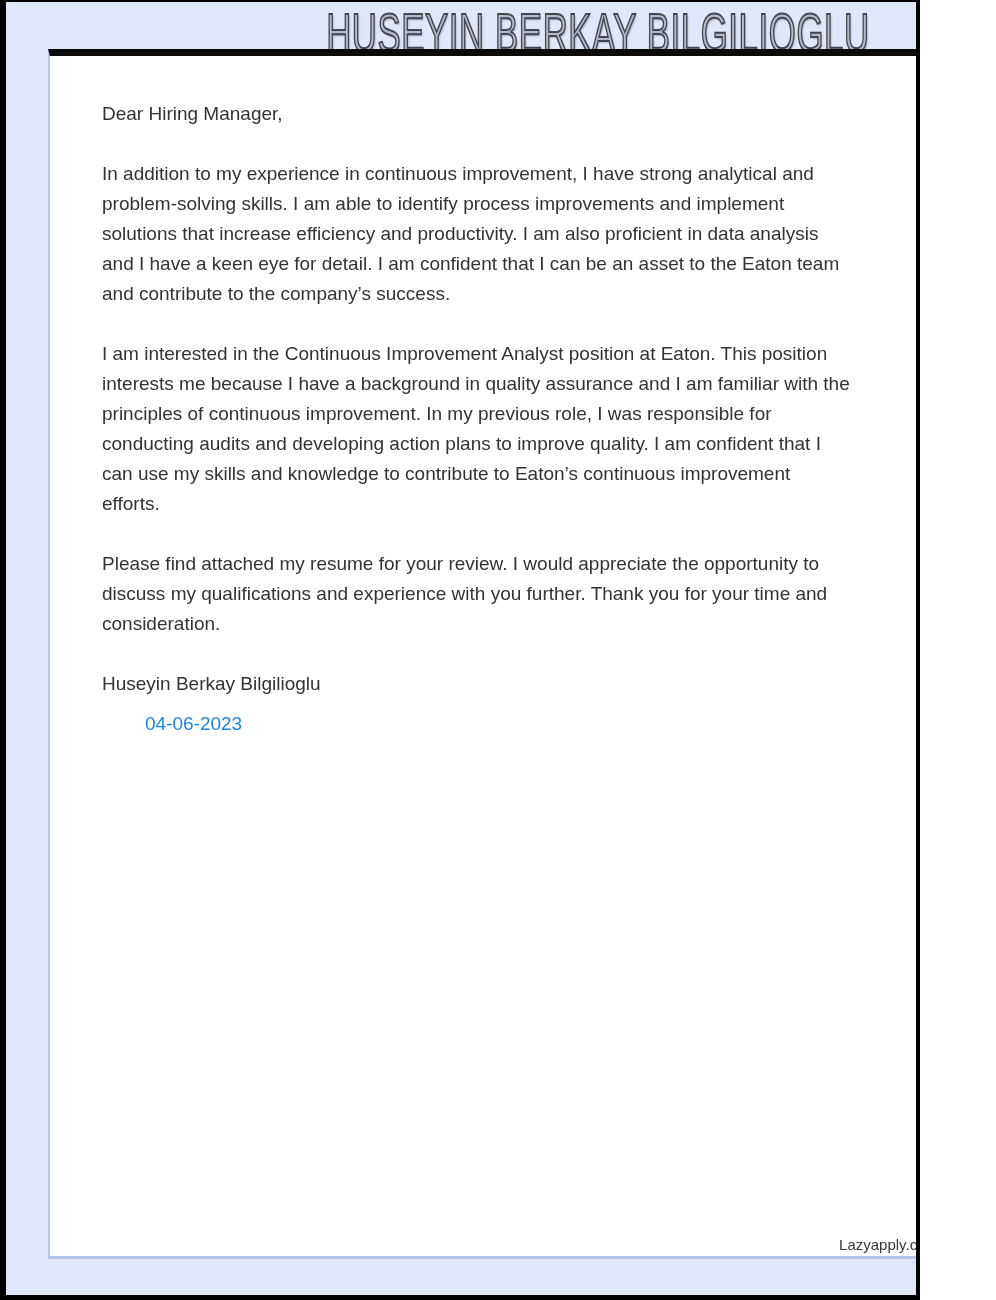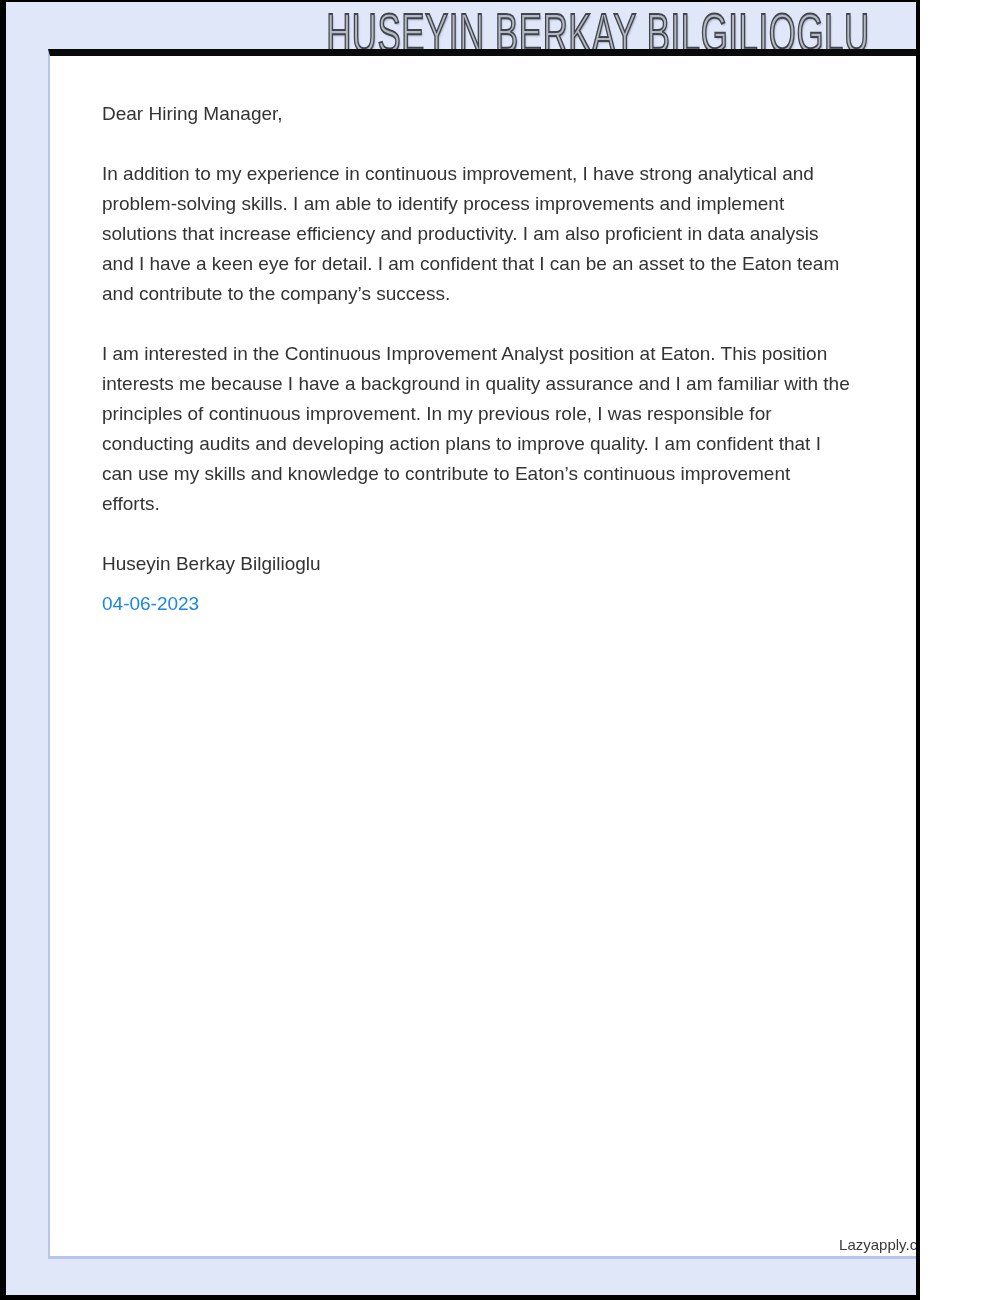--- a/index.html
+++ b/index.html
@@ -57,20 +57,21 @@
   .letter-content p {
     margin: 0 0 30px 0;
     white-space: pre-line;
   }
   .letter-content p.signature {
     margin-bottom: 10px;
   }
   .letter-content p.date {
     color: var(--date_text, #1a86e8);
     margin-bottom: 0;
+    margin-left: 43px;
   }
   .watermark {
     position: absolute;
     right: 8px;
     bottom: 2px;
     font-size: 15px;
     line-height: 18px;
     color: #3a3a3a;
   }
 </style>
@@ -92,20 +93,23 @@
 and I have a keen eye for detail. I am confident that I can be an asset to the Eaton team
 and contribute to the company’s success.</p>
 
       <p class="para">I am interested in the Continuous Improvement Analyst position at Eaton. This position
 interests me because I have a background in quality assurance and I am familiar with the
 principles of continuous improvement. In my previous role, I was responsible for
 conducting audits and developing action plans to improve quality. I am confident that I
 can use my skills and knowledge to contribute to Eaton’s continuous improvement
 efforts.</p>
 
+      <p class="para">Please find attached my resume for your review. I would appreciate the opportunity to
+discuss my qualifications and experience with you further. Thank you for your time and
+consideration.</p>
 
 
       <p class="signature">Huseyin Berkay Bilgilioglu</p>
 
       <p class="date">04-06-2023</p>
 
     </div>
 
     <div class="watermark">Lazyapply.com</div>
   </div>

